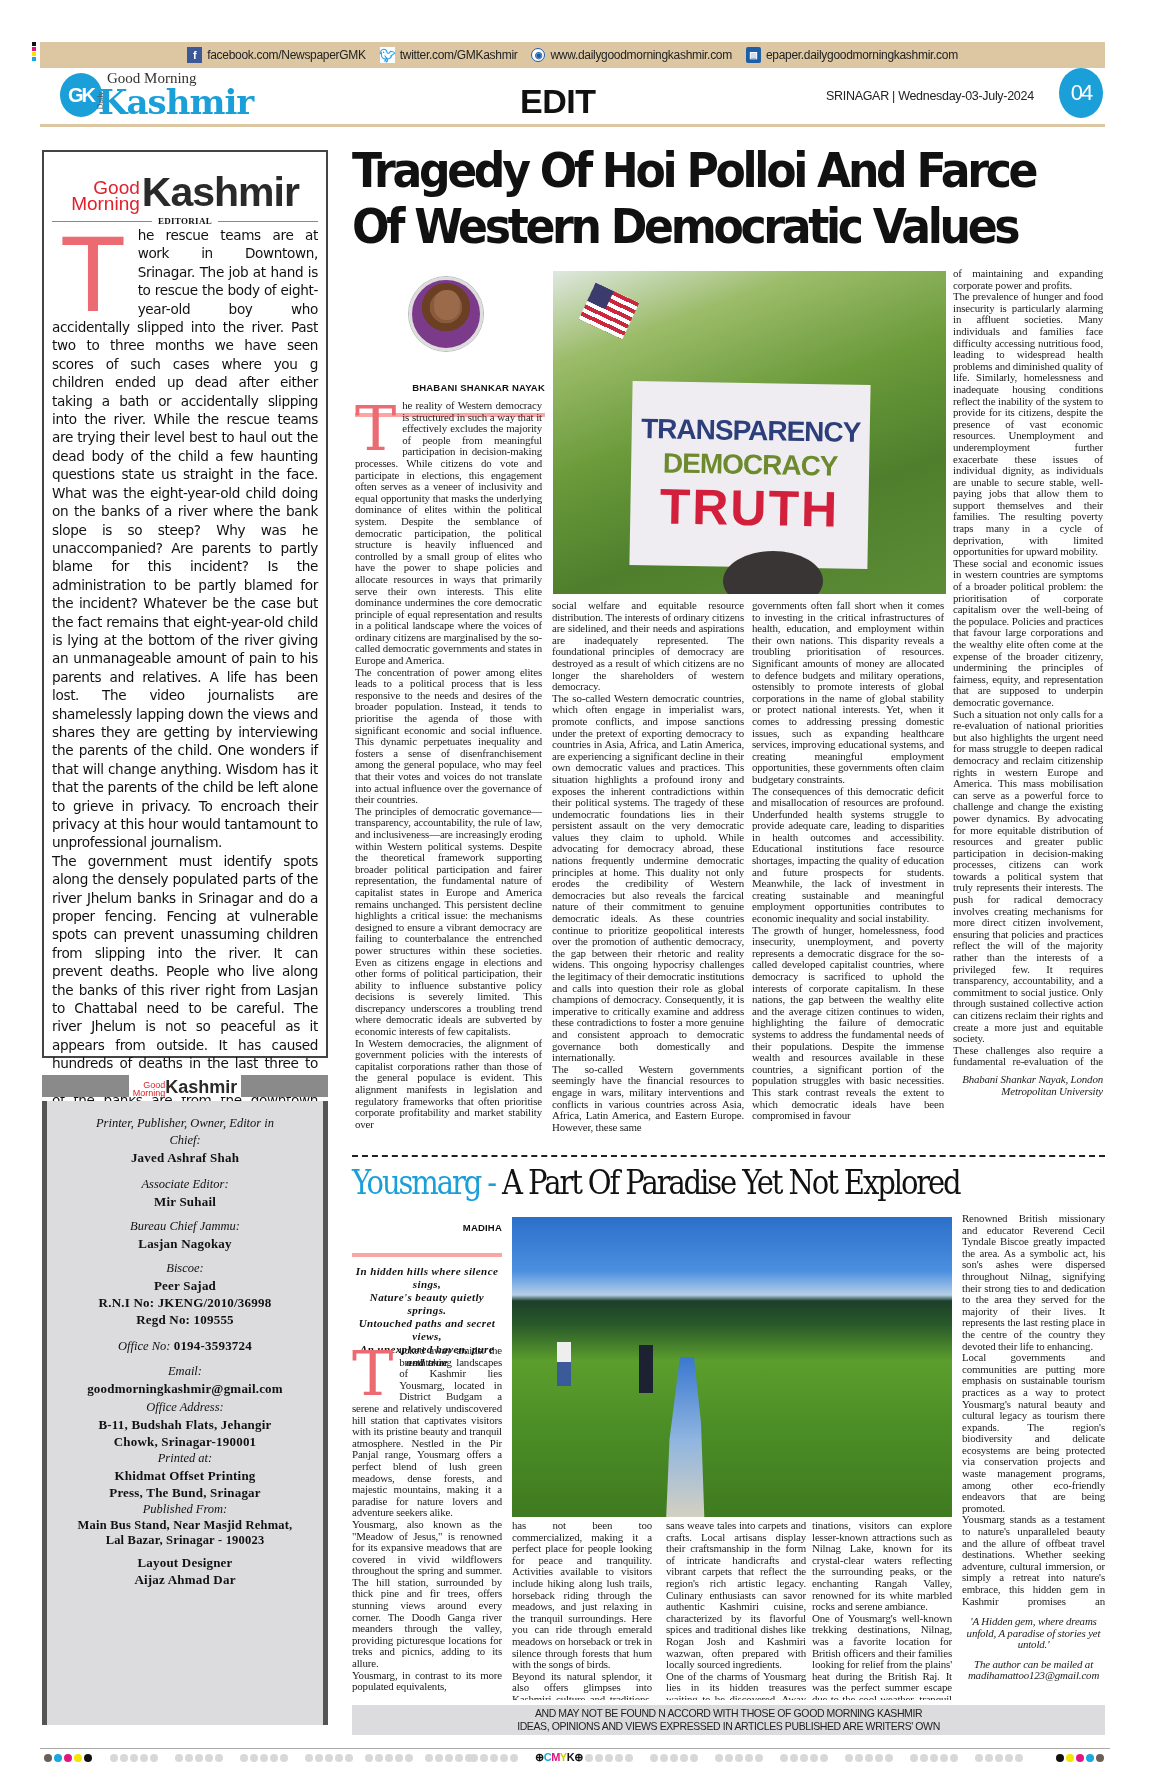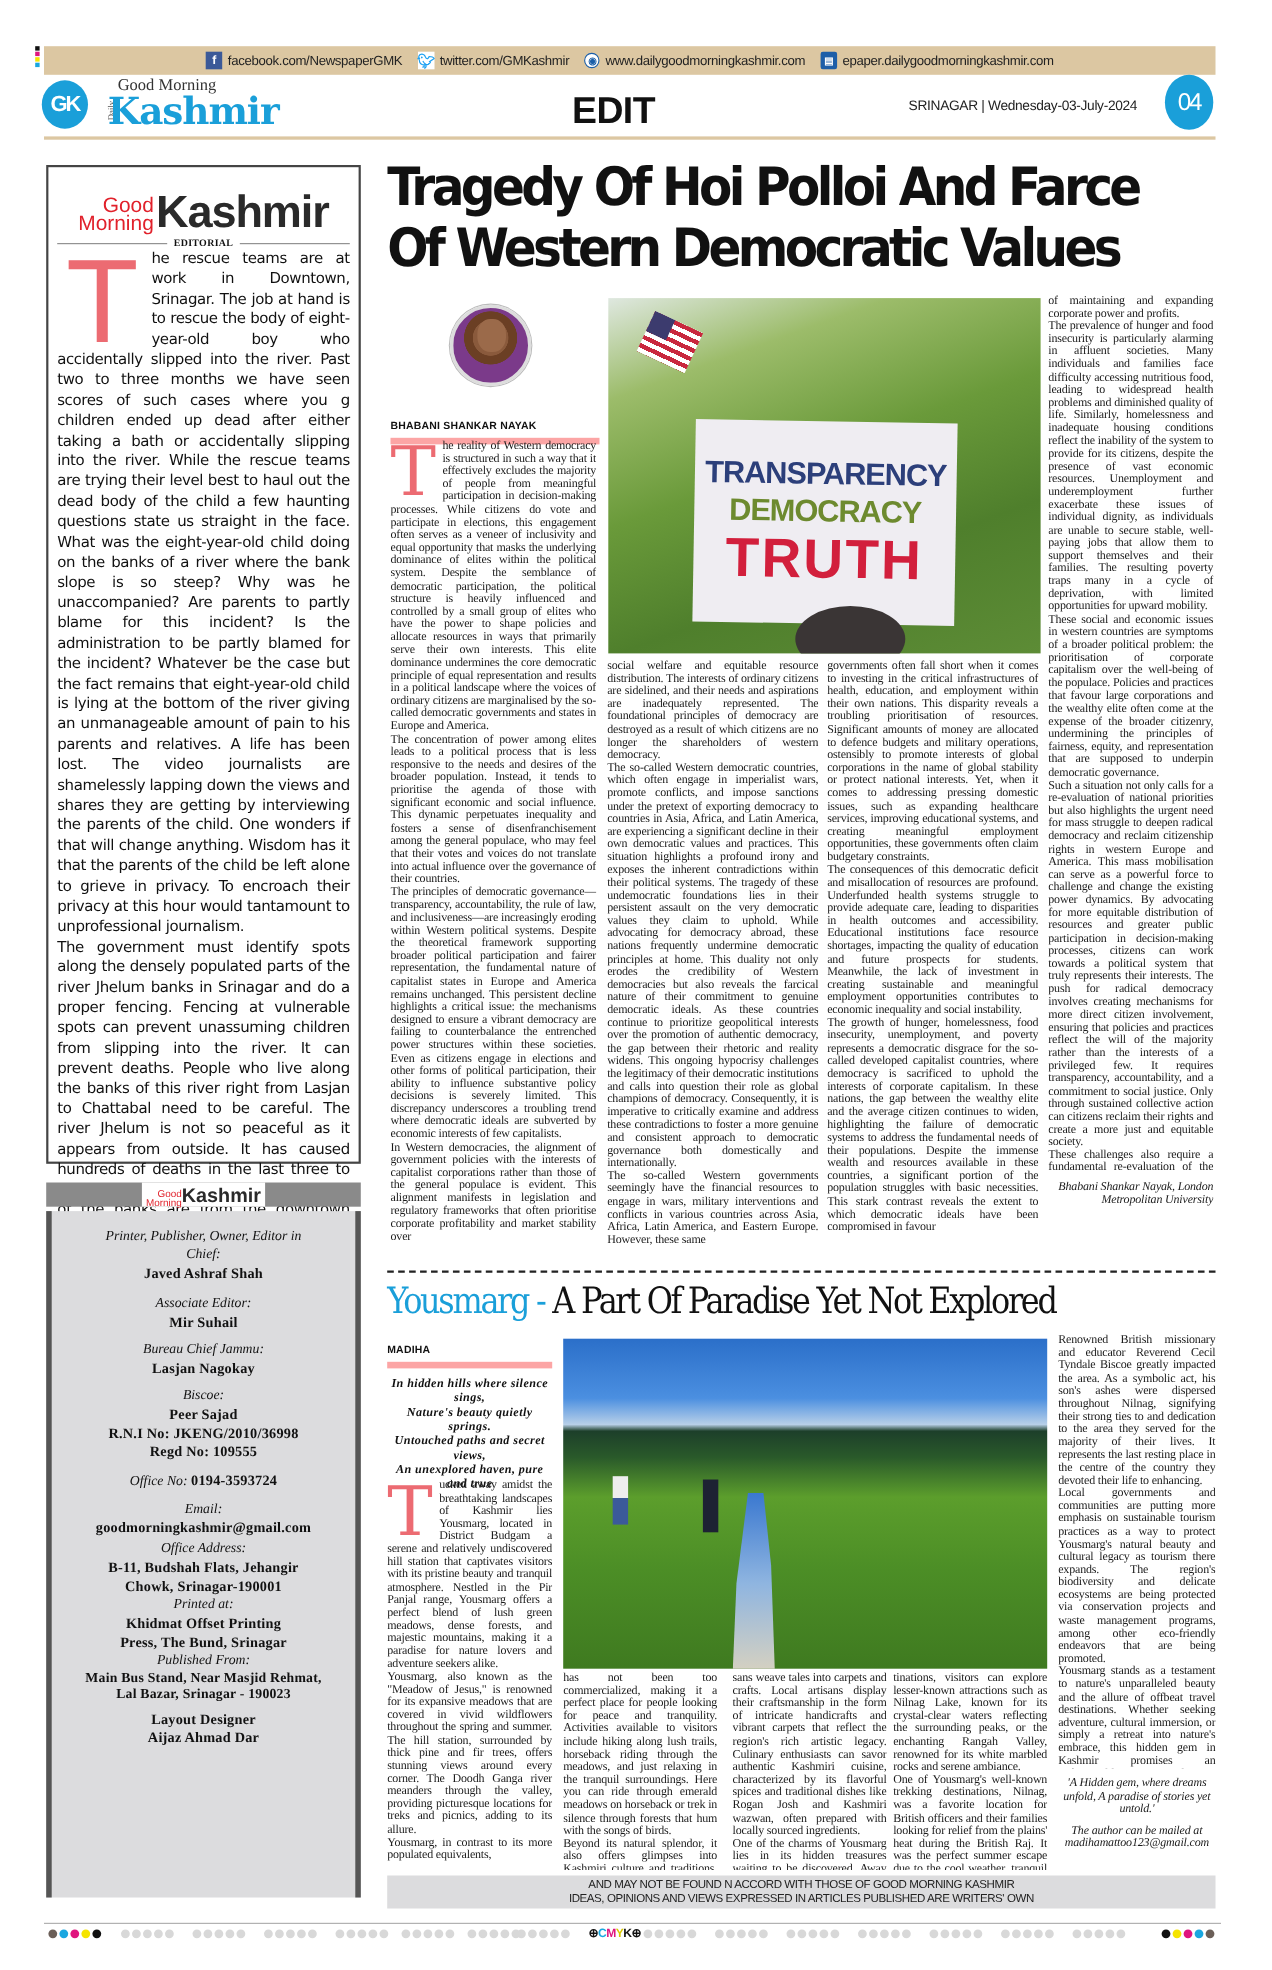--- a/index.html
+++ b/index.html
@@ -9,21 +9,21 @@
   .topbar{left:40px;top:42px;width:1065px;height:26px;background:#dcc7a2;display:flex;align-items:center;justify-content:center;gap:14px;font-family:"Liberation Sans",sans-serif;font-size:12px;color:#222;letter-spacing:-0.3px}
   .topbar .si{display:flex;align-items:center;gap:5px}
   .ico{display:inline-flex;align-items:center;justify-content:center;width:15px;height:16px;font-size:11px;color:#fff;font-weight:bold}
   .ico.fb{background:#3b5998}
   .ico.tw{background:#fff;color:#1da1f2;font-size:13px}
   .ico.web{background:#fff;color:#1a5ea8;border-radius:50%;border:1px solid #1a5ea8;width:14px;height:14px;font-size:9px}
   .ico.ep{background:#1d5ea8;border-radius:2px;font-size:9px}
   .cmyk-side{left:32px;top:42px;width:5px;height:20px;display:flex;flex-direction:column;gap:1px}
   .cmyk-side span{display:block;width:4px;height:4px}
   
-  .logo-circle{left:38px;top:73px;width:42px;height:44px;border-radius:50%;background:#1a9fd9;color:#fff;font-family:"Liberation Sans",sans-serif;font-weight:bold;font-size:20px;display:flex;align-items:center;justify-content:center;letter-spacing:-2px}
+  .logo-circle{left:60px;top:73px;width:42px;height:44px;border-radius:50%;background:#1a9fd9;color:#fff;font-family:"Liberation Sans",sans-serif;font-weight:bold;font-size:20px;display:flex;align-items:center;justify-content:center;letter-spacing:-2px}
   .logo-gm{left:107px;top:70px;font-size:15px;color:#333;font-family:"Liberation Serif",serif}
   .logo-k{left:98px;top:82px;font-size:34px;font-weight:bold;color:#1a9fd9;font-family:"DejaVu Serif",serif;letter-spacing:-1px}
   .logo-daily{left:92px;top:96px;font-size:8px;color:#555;transform:rotate(-90deg)}
   .edit{left:520px;top:82px;font-family:"Liberation Sans",sans-serif;font-weight:bold;font-size:34px;letter-spacing:-0.5px}
   .dateline{left:826px;top:89px;font-family:"Liberation Sans",sans-serif;font-size:12.5px;color:#222;letter-spacing:-0.3px}
   .pageno{left:1059px;top:68px;width:44px;height:50px;border-radius:50%;background:#1a9fd9;color:#fff;font-family:"Liberation Sans",sans-serif;font-size:22px;display:flex;align-items:center;justify-content:center;letter-spacing:-2px}
   .mast-rule{left:40px;top:124px;width:1065px;height:3px;background:#dcc7a2}
   
   .edbox{left:42px;top:150px;width:286px;height:908px;border:2px solid #444;padding:0 8px}
   .ed-logo{display:flex;align-items:flex-end;justify-content:center;margin-top:16px;height:44px}
@@ -37,21 +37,21 @@
   
   .imp-head{left:42px;top:1075px;width:286px;height:22px;background:#8a8a8a;display:flex;align-items:center;justify-content:center}
   .imp-head .badge{background:#fff;padding:0 4px;display:flex;align-items:flex-end;height:22px}
   .imp-head .gm{color:#e1212b;font-family:"Liberation Sans",sans-serif;font-size:9px;line-height:8px;text-align:right}
   .imp-head .k{font-family:"Liberation Sans",sans-serif;font-weight:bold;font-size:18px;color:#2a2a2a;line-height:20px}
   .imp{left:42px;top:1101px;width:286px;height:624px;background:#dcdcde;border-left:5px solid #555;border-right:5px solid #555;text-align:center;padding-top:14px;font-size:13px;line-height:17px}
   .imp .lab{font-style:italic;font-size:12.5px;margin-top:6px}
   .imp .val{font-weight:bold;font-size:13px;letter-spacing:0.2px}
   
   .hl1{left:352px;top:142px;font-family:"DejaVu Sans",sans-serif;font-weight:bold;font-size:48px;letter-spacing:-3.6px;line-height:56px;white-space:nowrap;transform:scaleX(0.92);transform-origin:left}
-  .byline{font-family:"Liberation Sans",sans-serif;font-weight:bold;font-size:9.5px;letter-spacing:0.2px;text-align:left;border-bottom:6px solid #fca5a5;padding-bottom:5px}
+  .byline{font-family:"Liberation Sans",sans-serif;font-weight:bold;font-size:9.5px;letter-spacing:0.2px;text-align:right;border-bottom:4px solid #fca5a5;padding-bottom:20px}
   .avatar{left:409px;top:277px;width:74px;height:74px;border-radius:50%;background:radial-gradient(circle at 50% 40%,#8a5a3c 0 30%,#6b3f24 31% 45%,#7b3a8a 46% 100%);border:3px solid #ddd;box-shadow:0 0 0 1px #bbb}
   .avatar:before{content:"";position:absolute;left:22px;top:10px;width:26px;height:30px;border-radius:45%;background:#9b6a4a}
   .col{font-family:"Liberation Serif",serif;font-size:10.9px;line-height:11.6px;text-align:justify;letter-spacing:-0.15px;color:#1a1a1a;white-space:pre-line;overflow:hidden}
   .drop2{float:left;color:#ec6b72;font-family:"DejaVu Serif",serif;font-size:62px;line-height:54px;height:54px;margin:2px 6px 0 0}
   
   .photo1{left:553px;top:271px;width:393px;height:323px;background:linear-gradient(160deg,#dfe8e0 0%,#9cbc6a 20%,#6a9a3a 45%,#4f7f2c 70%,#5d8c36 100%);overflow:hidden}
   .sign{position:absolute;left:78px;top:112px;width:238px;height:184px;background:#efedf2;transform:rotate(1deg);display:flex;flex-direction:column;align-items:center;justify-content:center;font-family:"Liberation Sans",sans-serif;font-weight:bold;line-height:1}
   .sign .t1{color:#2c3f7a;font-size:28px;letter-spacing:-1px}
   .sign .t2{color:#6d8a2f;font-size:28px;letter-spacing:-1px;margin-top:6px}
   .sign .t3{color:#d21f3c;font-size:50px;letter-spacing:2px;margin-top:4px}

